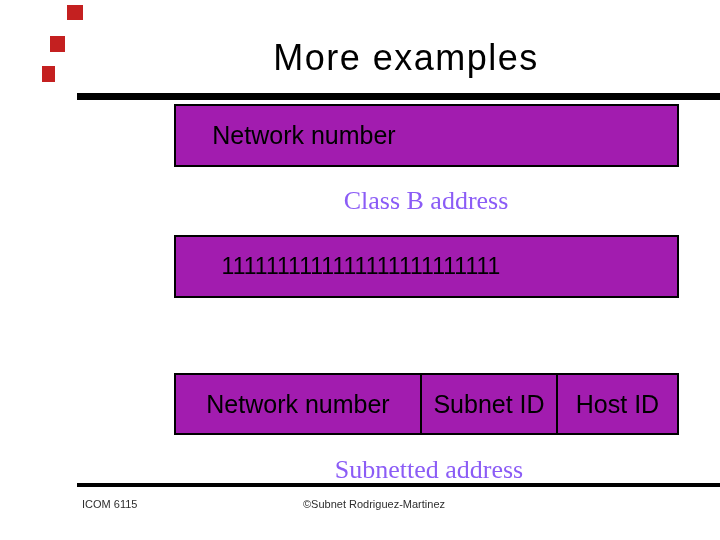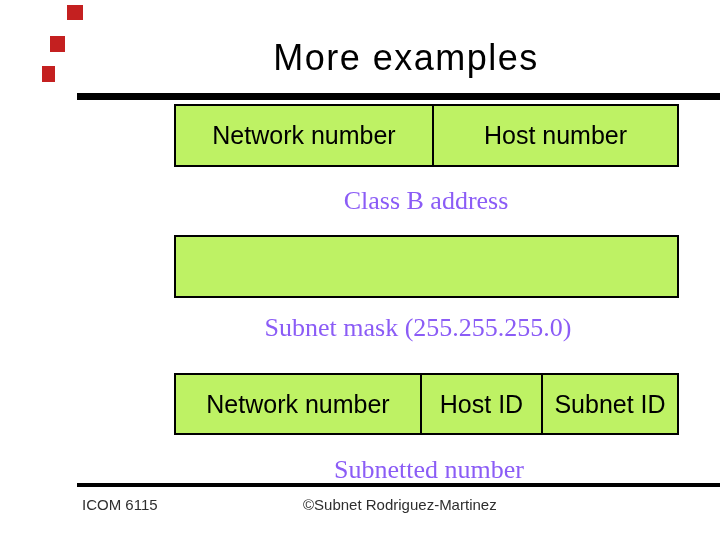--- a/index.html
+++ b/index.html
@@ -35,21 +35,21 @@
   .rule.top    { left: 37px; top: 93px;  width: 651px; height: 7px; }
   .rule.bottom { left: 37px; top: 483px; width: 646px; height: 4px; }
 
   .fieldbox {
     position: absolute;
     left: 134px;
     width: 505px;
     box-sizing: border-box;
     border: 2px solid #000000;
     display: flex;
-    background: #bef264;
+    background: #a21caf;
   }
   .fieldbox.row1 { top: 104px; height: 63px; }
   .fieldbox.row2 { top: 235px; height: 63px; }
   .fieldbox.row3 { top: 373px; height: 62px; }
 
   .cell {
     display: flex;
     align-items: center;
     justify-content: center;
     font-size: 25px;
@@ -78,21 +78,21 @@
     white-space: nowrap;
     color: #8b5cf6;
   }
   .caption.cap1 { left: 386px; top: 186px; }
   .caption.cap2 { left: 378px; top: 313px; }
   .caption.cap3 { left: 389px; top: 455px; }
 
   .footer-text {
     position: absolute;
     top: 496px;
-    font-size: 15px;
+    font-size: 11px;
     line-height: 17px;
     color: #2e2e2e;
     white-space: nowrap;
   }
   .footer-text.left   { left: 42px; }
   .footer-text.center { left: 263px; }
 </style>
 </head>
 <body>
 
@@ -101,36 +101,35 @@
   <span class="edge-mark m1"></span>
   <span class="edge-mark m2"></span>
   <span class="edge-mark m3"></span>
 
   <div class="title">More examples</div>
 
   <div class="rule top"></div>
 
   <div class="fieldbox row1">
     <div class="cell first c1">Network number</div>
-    <div class="cell c2">Host number</div>
   </div>
 
   <div class="caption cap1">Class B address</div>
 
   <div class="fieldbox row2">
+    <div class="cell first c1">1111111111111111111111111</div>
   </div>
 
-  <div class="caption cap2">Subnet mask (255.255.255.0)</div>
 
   <div class="fieldbox row3">
     <div class="cell first c1">Network number</div>
+    <div class="cell c2">Subnet ID</div>
     <div class="cell c3">Host ID</div>
-    <div class="cell c2">Subnet ID</div>
   </div>
 
-  <div class="caption cap3">Subnetted number</div>
+  <div class="caption cap3">Subnetted address</div>
 
   <div class="rule bottom"></div>
 
   <div class="footer-text left">ICOM 6115</div>
   <div class="footer-text center">©Subnet Rodriguez-Martinez</div>
 
 </div>
 
 </body></html>

